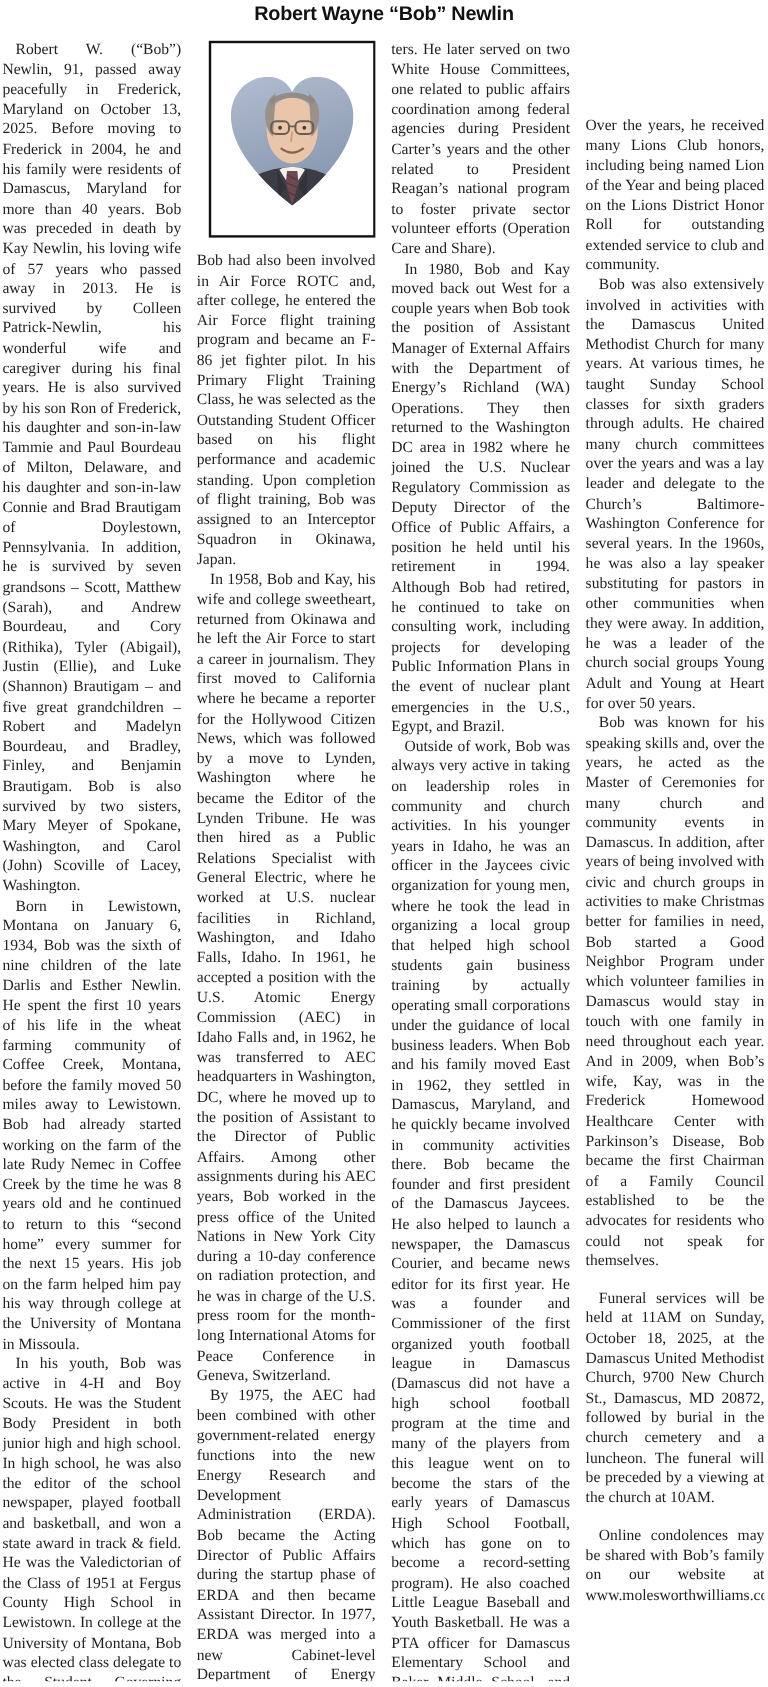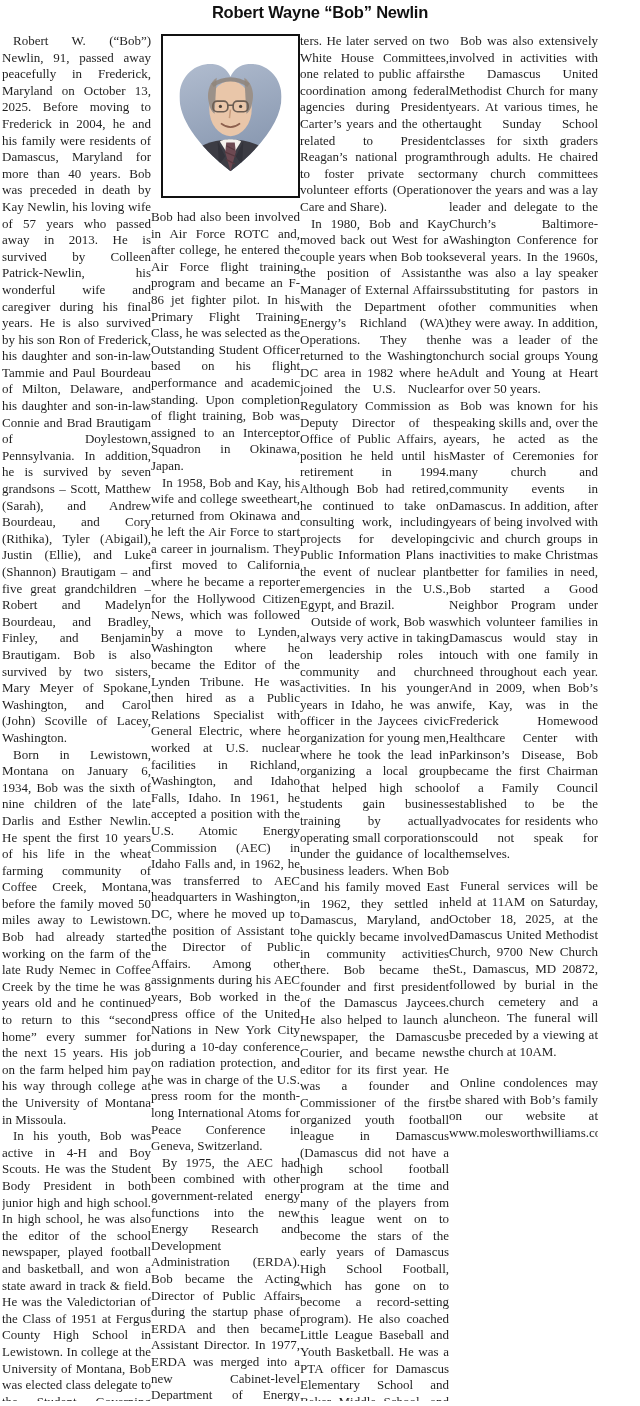--- a/index.html
+++ b/index.html
@@ -14,22 +14,23 @@
     font-family: "Liberation Sans", sans-serif;
     font-weight: 700;
     font-size: 16.5px;
     letter-spacing: -0.2px;
     color: #111;
     text-align: center;
     margin: 3px 0 11px 0;
   }
   .cols {
     display: flex;
+    gap: 13px;
     padding: 0 2px;
-    align-items: flex-start;
+    align-items: center;
   }
   .col {
     flex: 0 0 149px;
     width: 149px;
     font-size: 13px;
     line-height: 16.6px;
     text-align: justify;
     overflow: hidden;
     max-height: 1368px;
   }
@@ -106,19 +107,20 @@
         <p class="seg indent">In 1958, Bob and Kay, his wife and college sweetheart, returned from Okinawa and he left the Air Force to start a career in journalism. They first moved to California where he became a reporter for the Hollywood Citizen News, which was followed by a move to Lynden, Washington where he became the Editor of the Lynden Tribune. He was then hired as a Public Relations Specialist with General Electric, where he worked at U.S. nuclear facilities in Richland, Washington, and Idaho Falls, Idaho. In 1961, he accepted a position with the U.S. Atomic Energy Commission (AEC) in Idaho Falls and, in 1962, he was transferred to AEC headquarters in Washington, DC, where he moved up to the position of Assistant to the Director of Public Affairs. Among other assignments during his AEC years, Bob worked in the press office of the United Nations in New York City during a 10-day conference on radiation protection, and he was in charge of the U.S. press room for the month-long International Atoms for Peace Conference in Geneva, Switzerland.</p>
         <p class="seg indent">By 1975, the AEC had been combined with other government-related energy functions into the new Energy Research and Development Administration (ERDA). Bob became the Acting Director of Public Affairs during the startup phase of ERDA and then became Assistant Director. In 1977, ERDA was merged into a new Cabinet-level Department of Energy (DOE) and, as legislation went through Congress during that process, Bob became part of the Senior Executive Service and he was assigned to the White House Office of Energy Policy and Planning to deal with public and press issues related to energy mat-</p>
       </div>
 
     <div class="col">
         <p class="seg">ters. He later served on two White House Committees, one related to public affairs coordination among federal agencies during President Carter’s years and the other related to President Reagan’s national program to foster private sector volunteer efforts (Operation Care and Share).</p>
         <p class="seg indent">In 1980, Bob and Kay moved back out West for a couple years when Bob took the position of Assistant Manager of External Affairs with the Department of Energy’s Richland (WA) Operations. They then returned to the Washington DC area in 1982 where he joined the U.S. Nuclear Regulatory Commission as Deputy Director of the Office of Public Affairs, a position he held until his retirement in 1994. Although Bob had retired, he continued to take on consulting work, including projects for developing Public Information Plans in the event of nuclear plant emergencies in the U.S., Egypt, and Brazil.</p>
         <p class="seg indent">Outside of work, Bob was always very active in taking on leadership roles in community and church activities. In his younger years in Idaho, he was an officer in the Jaycees civic organization for young men, where he took the lead in organizing a local group that helped high school students gain business training by actually operating small corporations under the guidance of local business leaders. When Bob and his family moved East in 1962, they settled in Damascus, Maryland, and he quickly became involved in community activities there. Bob became the founder and first president of the Damascus Jaycees. He also helped to launch a newspaper, the Damascus Courier, and became news editor for its first year. He was a founder and Commissioner of the first organized youth football league in Damascus (Damascus did not have a high school football program at the time and many of the players from this league went on to become the stars of the early years of Damascus High School Football, which has gone on to become a record-setting program). He also coached Little League Baseball and Youth Basketball. He was a PTA officer for Damascus Elementary School and Baker Middle School, and an officer in the Damascus High School Sports Booster Club. In 1966, Bob was named the Damascus area’s Outstanding Young Man of the Year by a panel of civic leaders in the community. In the 1970s, Bob became active in the Damascus Lions Club and was its President in 1990-1991.</p>
       </div>
     <div class="col">
+        <p class="seg">Over the years, he received many Lions Club honors, including being named Lion of the Year and being placed on the Lions District Honor Roll for outstanding extended service to club and community.</p>
         <p class="seg indent">Bob was also extensively involved in activities with the Damascus United Methodist Church for many years. At various times, he taught Sunday School classes for sixth graders through adults. He chaired many church committees over the years and was a lay leader and delegate to the Church’s Baltimore-Washington Conference for several years. In the 1960s, he was also a lay speaker substituting for pastors in other communities when they were away. In addition, he was a leader of the church social groups Young Adult and Young at Heart for over 50 years.</p>
         <p class="seg indent">Bob was known for his speaking skills and, over the years, he acted as the Master of Ceremonies for many church and community events in Damascus. In addition, after years of being involved with civic and church groups in activities to make Christmas better for families in need, Bob started a Good Neighbor Program under which volunteer families in Damascus would stay in touch with one family in need throughout each year. And in 2009, when Bob’s wife, Kay, was in the Frederick Homewood Healthcare Center with Parkinson’s Disease, Bob became the first Chairman of a Family Council established to be the advocates for residents who could not speak for themselves.</p>
-        <p class="seg indent gap">Funeral services will be held at 11AM on Saturday, October 18, 2025, at the Damascus United Methodist Church, 9700 New Church St., Damascus, MD 20872, followed by burial in the church cemetery and a luncheon. The funeral will be preceded by a viewing at the church at 10AM.</p>
+        <p class="seg indent gap">Funeral services will be held at 11AM on Sunday, October 18, 2025, at the Damascus United Methodist Church, 9700 New Church St., Damascus, MD 20872, followed by burial in the church cemetery and a luncheon. The funeral will be preceded by a viewing at the church at 10AM.</p>
         <p class="seg indent gap">Online condolences may be shared with Bob’s family on our website at www.molesworthwilliams.com.</p>
       </div>
   </div>
 </div>
 
 </body></html>

